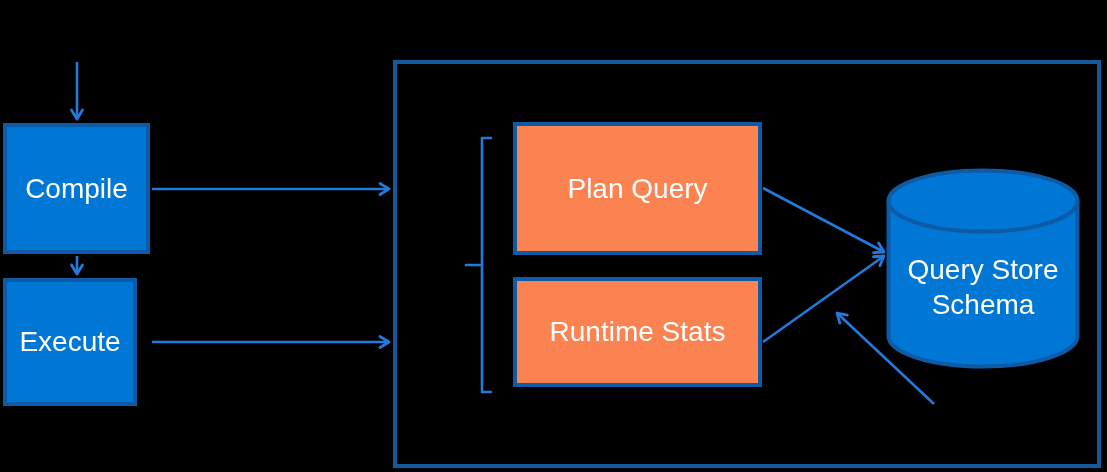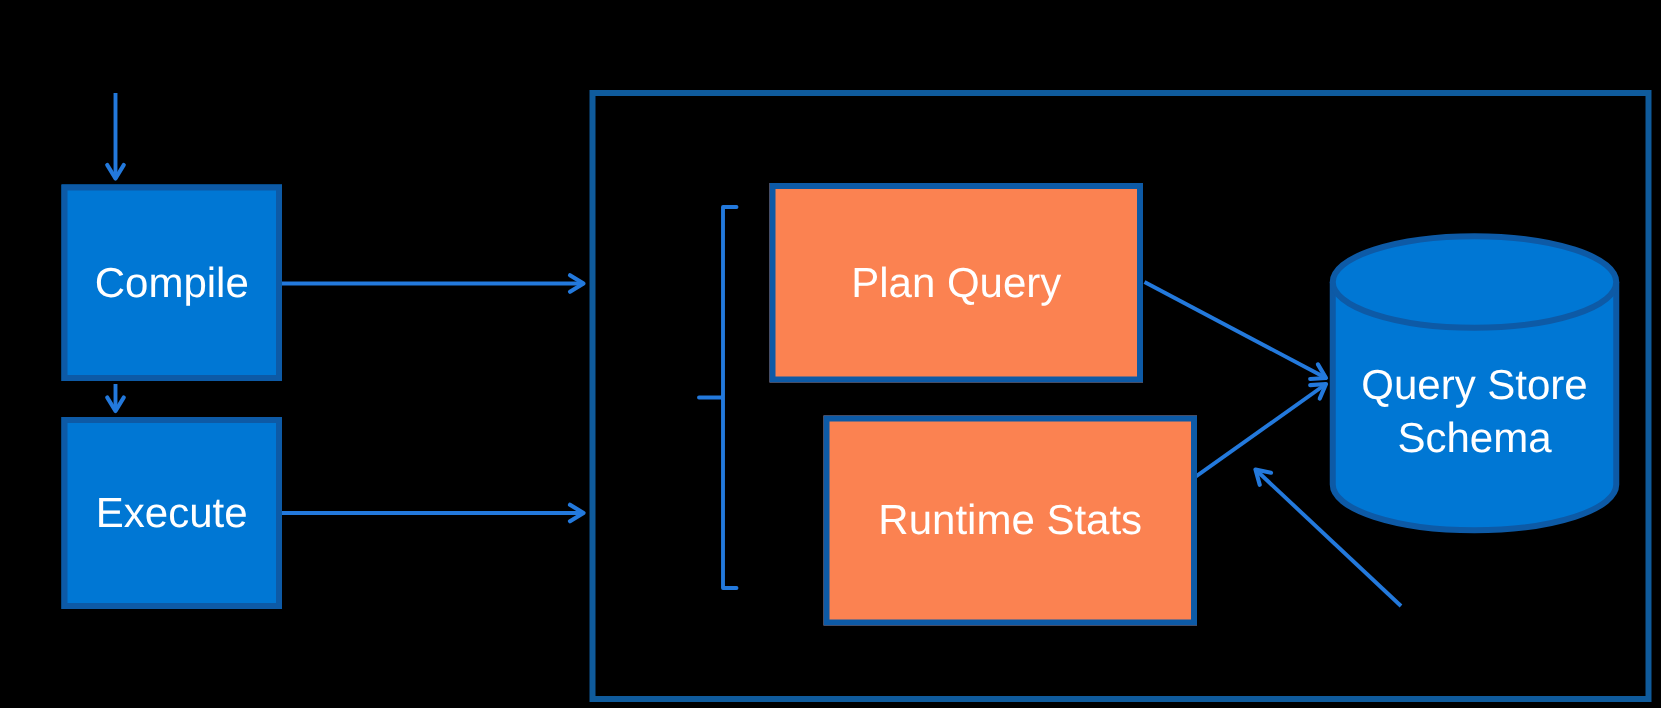--- a/index.html
+++ b/index.html
@@ -28,33 +28,33 @@
   .arrowhead-path{stroke:var(--arrow);stroke-width:2.8;fill:none;stroke-linecap:round;stroke-linejoin:round;}
   .node{
     position:absolute;
     box-sizing:border-box;
     display:flex;align-items:center;justify-content:center;
     color:var(--label-text);
     font-size:28px;
     border:4px solid var(--node-border);
     text-align:center;
   }
-  .node.blue{background:var(--node-fill-blue);margin-left:38px;}
+  .node.blue{background:var(--node-fill-blue);}
   .node.orange{background:var(--node-fill-orange);}
   .compile{left:3px;top:123px;width:147px;height:131px;}
-  .execute{left:3px;top:278px;width:147px;height:128px;}
+  .execute{left:3px;top:278px;width:134px;height:128px;}
   .plan-store{left:513px;top:122px;width:249px;height:133px;}
-  .runtime-stats{left:513px;top:277px;width:249px;height:140px;margin-left:36px;}
+  .runtime-stats{left:513px;top:277px;width:249px;height:110px;}
   .group-box{
     position:absolute;box-sizing:border-box;
     left:393px;top:60px;width:708px;height:408px;
     border:4px solid var(--group-border);
     background:transparent;
   }
-  .cylinder{position:absolute;left:886px;top:155px;width:216px;height:202px;}
+  .cylinder{position:absolute;left:886px;top:168px;width:216px;height:202px;}
   .cyl-shape{position:absolute;left:0;top:0;}
   .cyl-body,.cyl-top{fill:var(--node-fill-blue);stroke:var(--node-border);stroke-width:4;}
   .cyl-label{
     position:absolute;left:0;top:84px;width:194px;
     color:var(--label-text);font-size:28px;line-height:35px;
     text-align:center;
   }
 </style>
 </head>
 <body>

